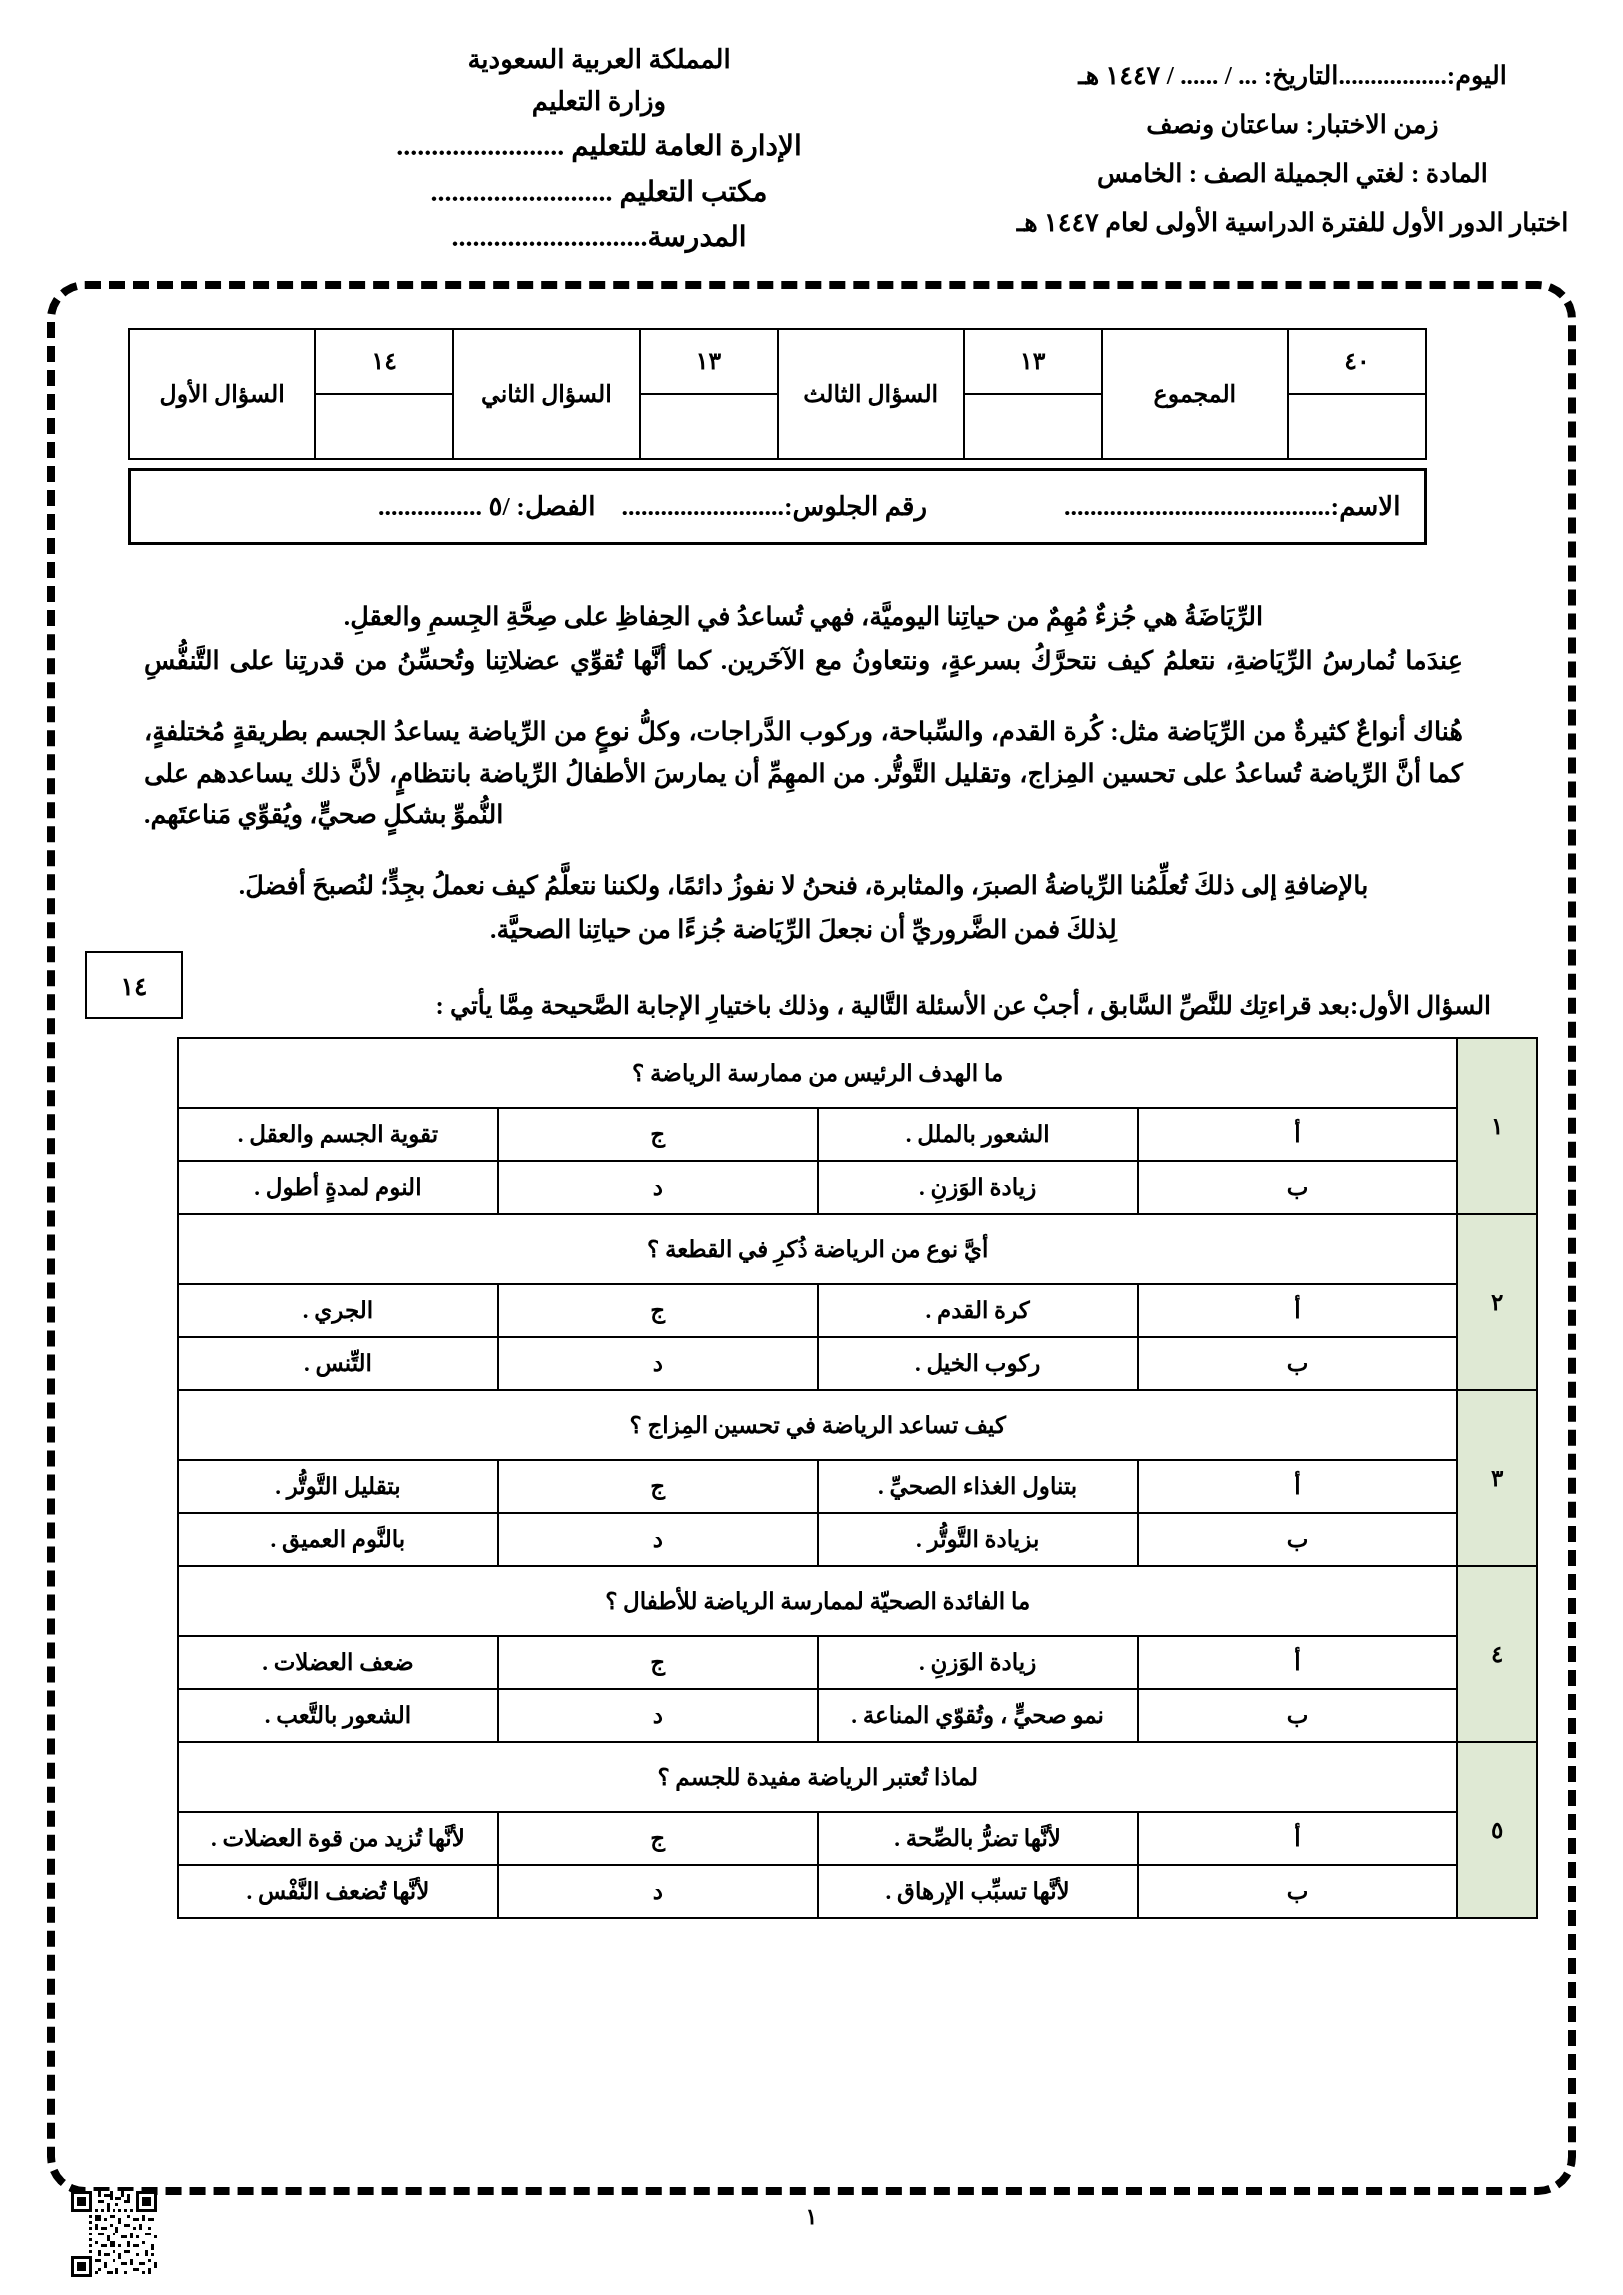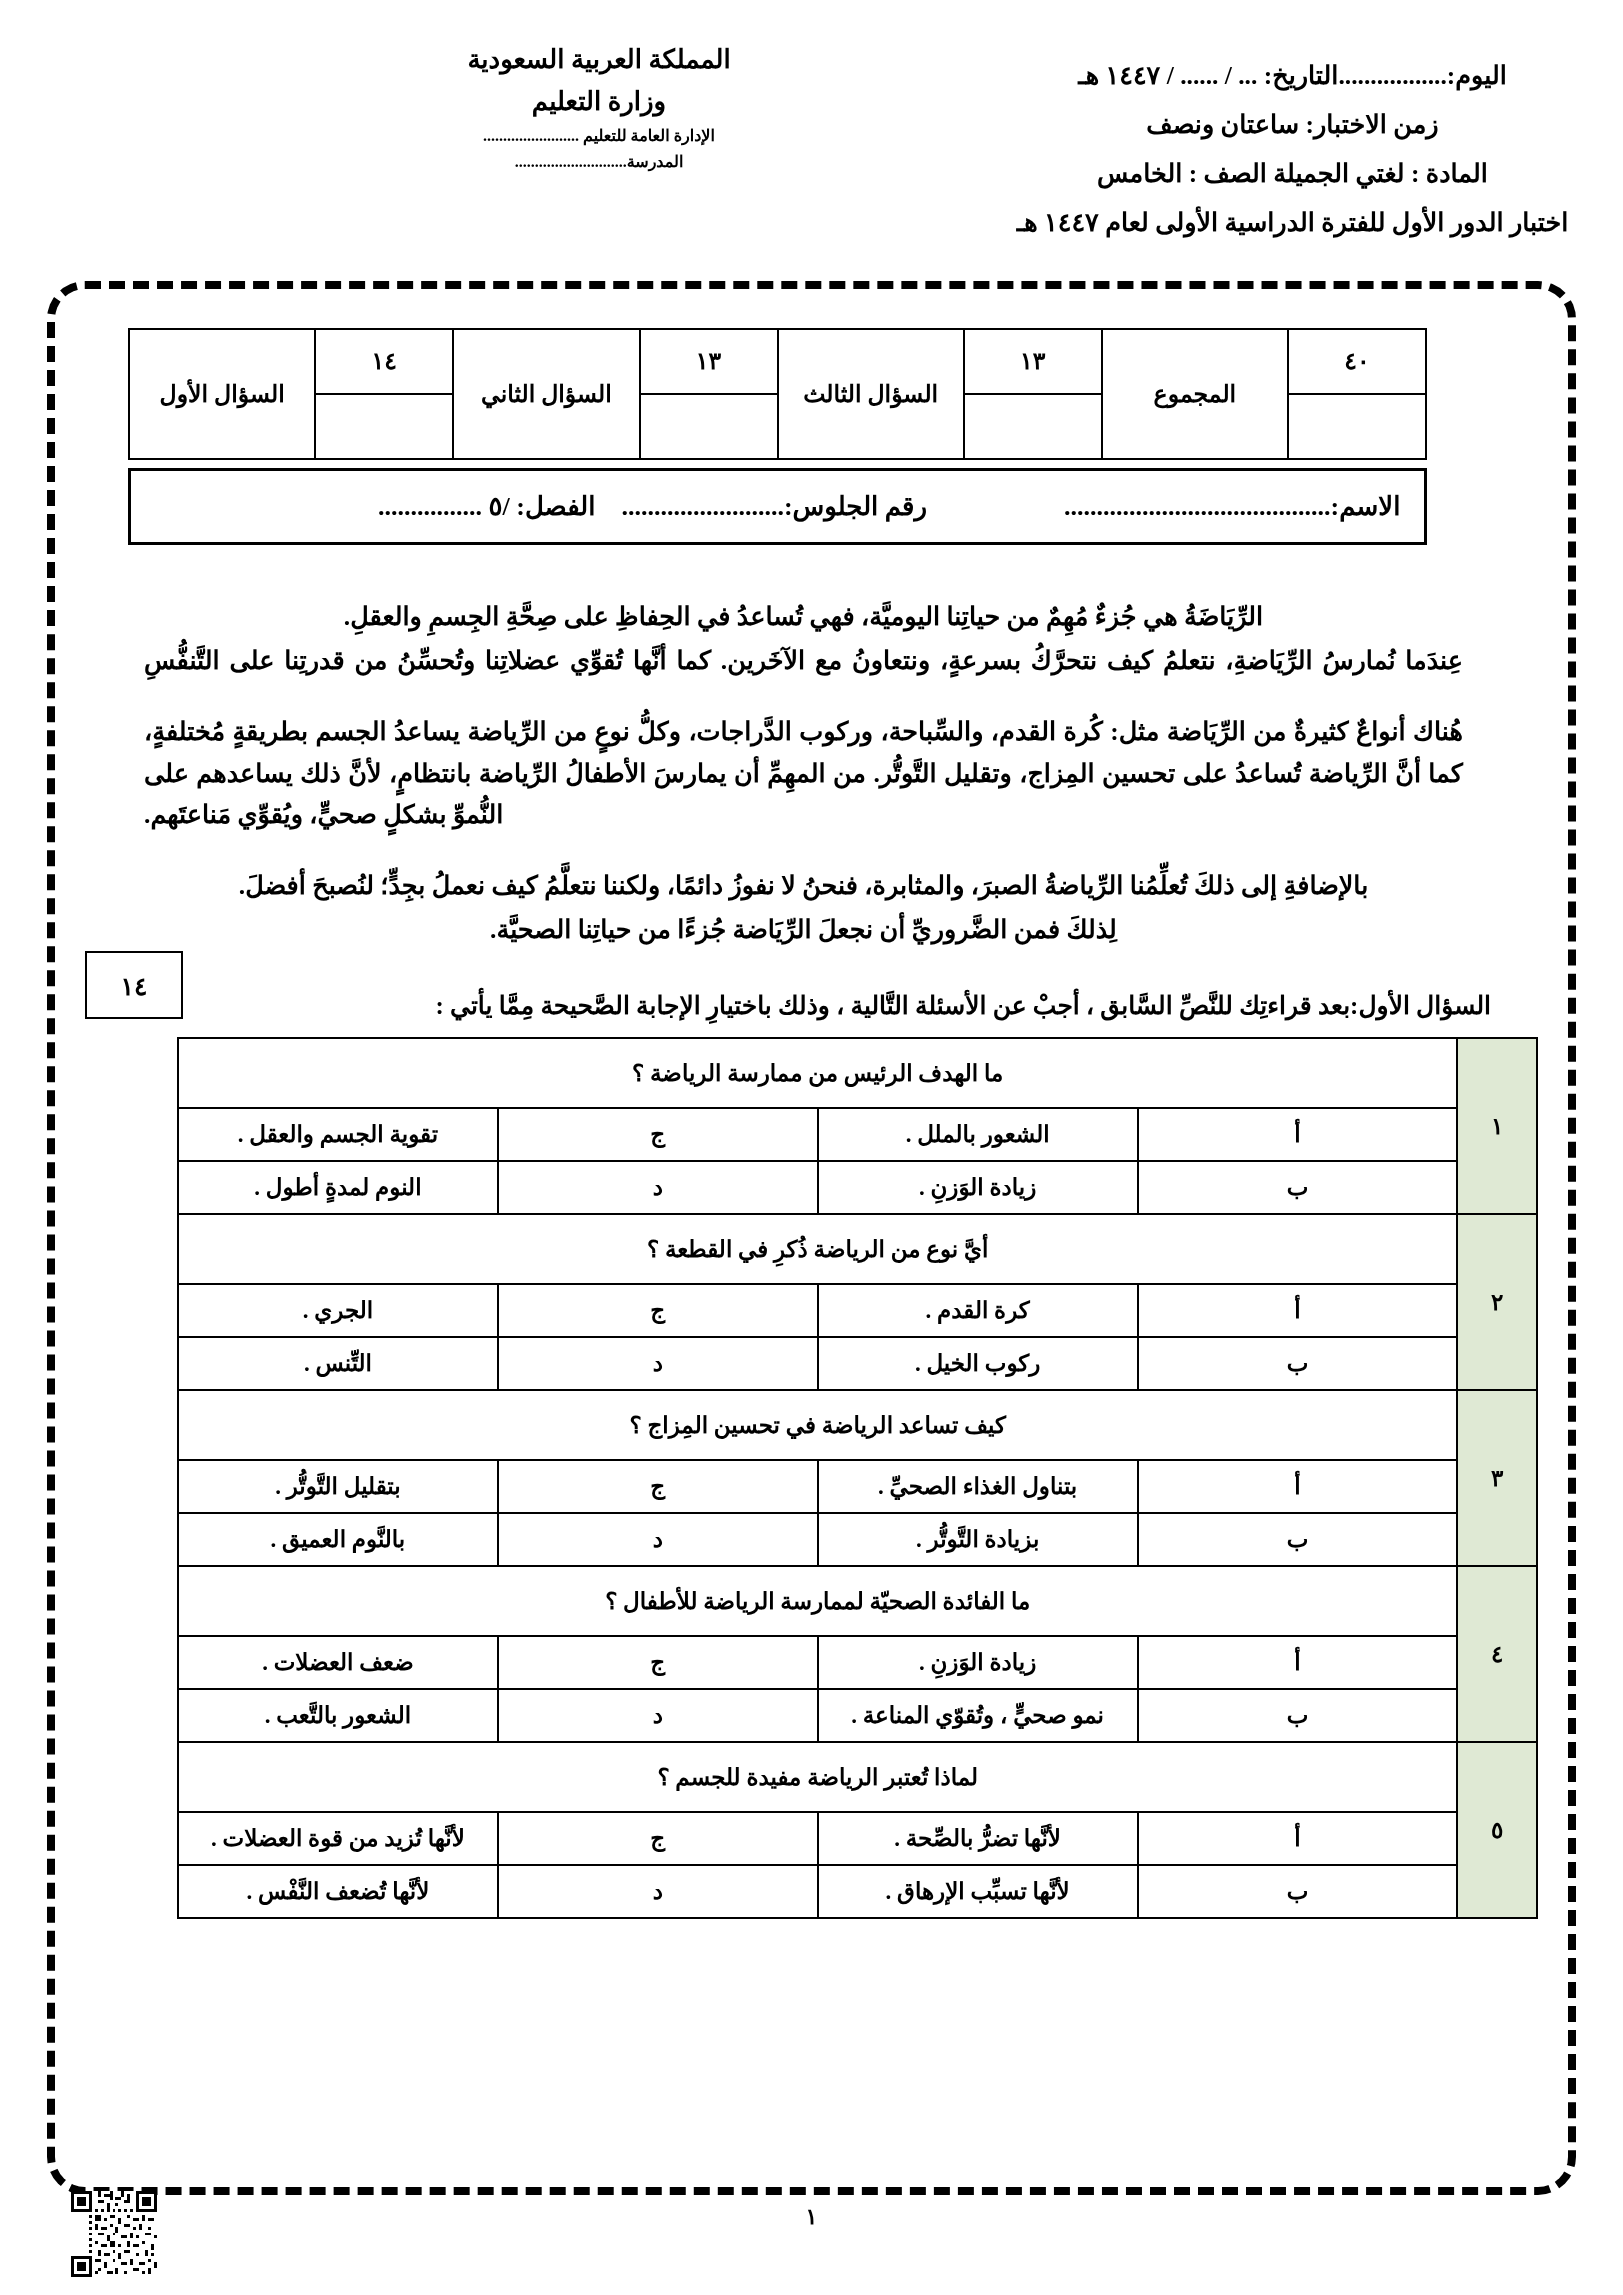--- a/index.html
+++ b/index.html
@@ -31,21 +31,21 @@
     text-align: center;
     direction: rtl;
   }
   .header-right .h-line {
     font-size: 26px;
     font-weight: bold;
     line-height: 1.62;
     white-space: nowrap;
   }
   .header-right .h-line.small {
-    font-size: 16px;
+    font-size: 28px;
   }
   .header-left {
     flex: 1;
     padding-left: 52px;
     padding-top: 13px;
     box-sizing: border-box;
     text-align: center;
     direction: rtl;
   }
   .header-left .l-line {
@@ -241,20 +241,21 @@
     <div class="l-line">اليوم:.................التاريخ: ... / ...... / ١٤٤٧ هـ</div>
     <div class="l-line">زمن الاختبار: ساعتان  ونصف</div>
     <div class="l-line">المادة : لغتي الجميلة       الصف : الخامس</div>
     <div class="l-line">اختبار الدور الأول للفترة الدراسية الأولى لعام ١٤٤٧ هـ</div>
   </div>
 
   <div class="header-right">
     <div class="h-line">المملكة العربية السعودية</div>
     <div class="h-line">وزارة التعليم</div>
     <div class="h-line small">الإدارة العامة للتعليم ........................</div>
+    <div class="h-line small">مكتب التعليم ..........................</div>
     <div class="h-line small">المدرسة............................</div>
   </div>
 
 </div>
 
 <div class="frame"></div>
 
 <div class="content">
 
   <table class="marks">

